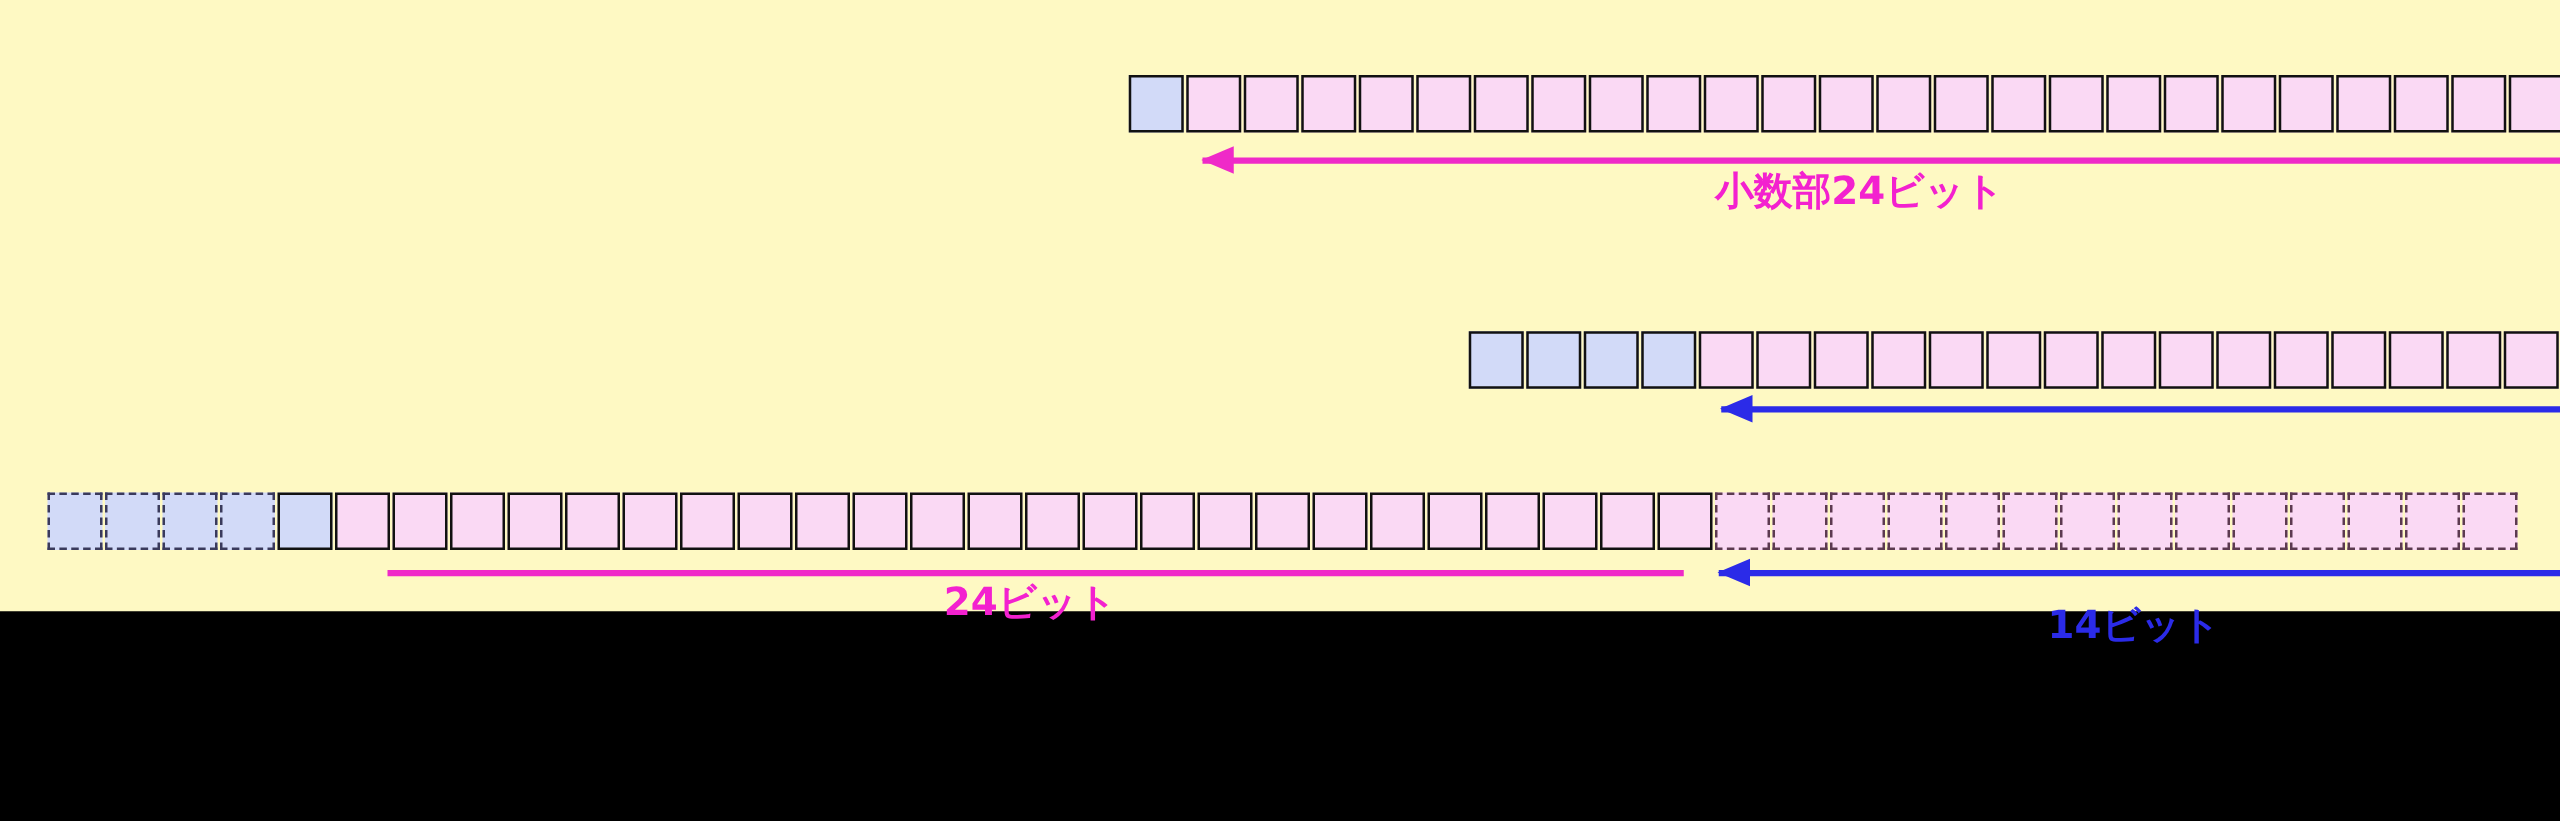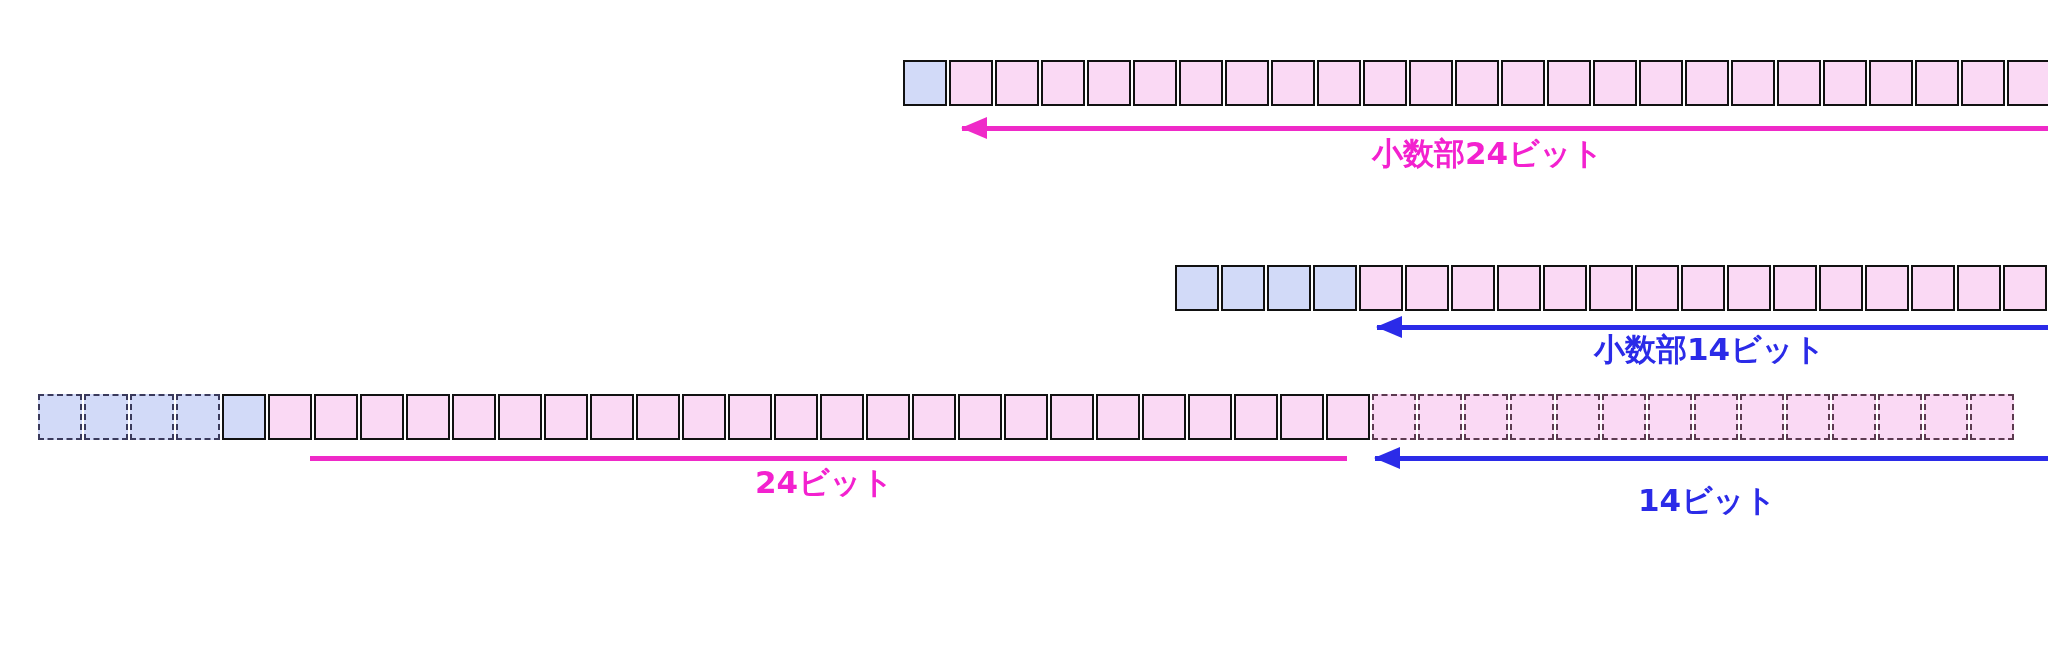--- a/index.html
+++ b/index.html
@@ -11,22 +11,22 @@
     width: 2048px;
     height: 657px;
     font-family: "DejaVu Sans", "Liberation Sans", sans-serif;
     overflow: hidden;
     position: relative;
   }
 
   #stage {
     position: relative;
     width: 2048px;
-    height: 657px;
-    background: #ffffff;
+    height: 489px;
+    background: #fef9c3;
   }
 
   
   .bit-row {
     position: absolute;
     display: flex;
     height: 46px;
     box-sizing: border-box;
   }
 
@@ -149,21 +149,20 @@
       <div class="cell frac" style="width: 44px;"></div>
       <div class="cell frac" style="width: 44px;"></div>
       <div class="cell frac" style="width: 44px;"></div>
     </div>
 
   <div class="arrow blue" style="left:1377px; top:325px; width:671px;">
     <div class="shaft"></div>
     <div class="head"></div>
   </div>
 
-  <div class="label blue" style="left:1594px; top:334px;">小数部14ビット</div>
 
   <div class="bit-row" id="row-bottom" style="left:38px; top:394px;">
       <div class="cell int-d" style="width: 44px;"></div>
       <div class="cell int-d" style="width: 44px;"></div>
       <div class="cell int-d" style="width: 44px;"></div>
       <div class="cell int-d" style="width: 44px;"></div>
       <div class="cell int" style="width: 44px;"></div>
       <div class="cell frac" style="width: 44px;"></div>
       <div class="cell frac" style="width: 44px;"></div>
       <div class="cell frac" style="width: 44px;"></div>

